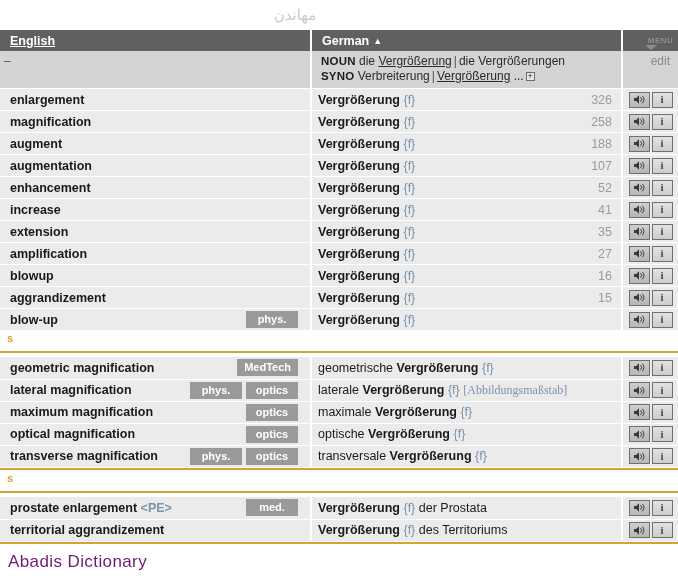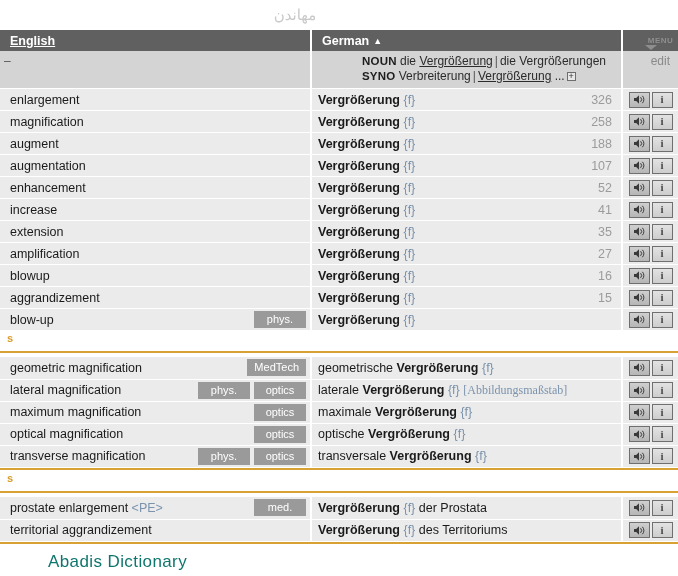--- a/index.html
+++ b/index.html
@@ -68,43 +68,44 @@
     color: #2b2b2b;
   }
   tr.inforow td.en { padding-left: 2px; color: #4a4a4a; }
   tr.inforow td.de { padding-left: 9px; border-left: 2px solid #ffffff; }
   tr.inforow td.act {
     text-align: right; padding-right: 8px; color: #8a8a8a; font-size: 12px;
     border-left: 2px solid #ffffff;
     margin-top: 37px;
   }
   .dash { color: #555; font-size: 12px; display:inline-block; padding-left:2px;}
-  .infoline { white-space: nowrap; line-height: 15px; margin-left: 41px; }
+  .infoline { white-space: nowrap; line-height: 15px; }
   .tagkey { font-weight: bold; font-size: 11.5px; letter-spacing: 0.2px; color:#1d1d1d; }
   .infoline .sep { color: #555; padding: 0 2px; }
   .u { text-decoration: underline; }
   .plusbox {
     display: inline-block; width: 9px; height: 9px; line-height: 7px;
     border: 1px solid #6d6d6d; background: #e8e8e8; color: #333;
     font-size: 9px; text-align: center; margin-left: 2px;
     position: relative; top: -1px;
   }
 
   
   tr.drow td {
     height: 22px;
     font-size: 12.5px;
     color: #1a1a1a;
     border-bottom: 1px solid #ffffff;
     vertical-align: middle;
     background: #ebebeb;
   }
   tr.drow td.en {
-    padding-left: 10px; padding-right: 4px;
+    padding-left: 10px; padding-right: 12px;
     position: relative;
+    font-weight: bold;
   }
   tr.drow td.de {
     padding-left: 6px;
     border-left: 2px solid #ffffff;
   }
   tr.drow td.act {
     padding: 0; text-align: center;
     border-left: 2px solid #ffffff;
     background: #ebebeb;
   }
@@ -163,23 +164,22 @@
   }
   .sec-rule.full { left: 0; right: 0; }
 
   
   tr.endrule td { padding: 0; height: 4px; background: #ffffff; border: none; }
   .end-rule { height: 2px; background: #d7a133; width: 100%; }
 
   
   .bot-watermark {
     position: absolute; left: 8px; bottom: 4px;
-    color: #0f766e; font-size: 17px;
+    color: #701a75; font-size: 17px;
     letter-spacing: 0.4px;
-    margin-left: 40px;
   }
 </style>
 </head>
 <body>
 
 <div id="app">
 
   <div class="top-watermark">مهاندن</div>
 
   <table class="dict">

